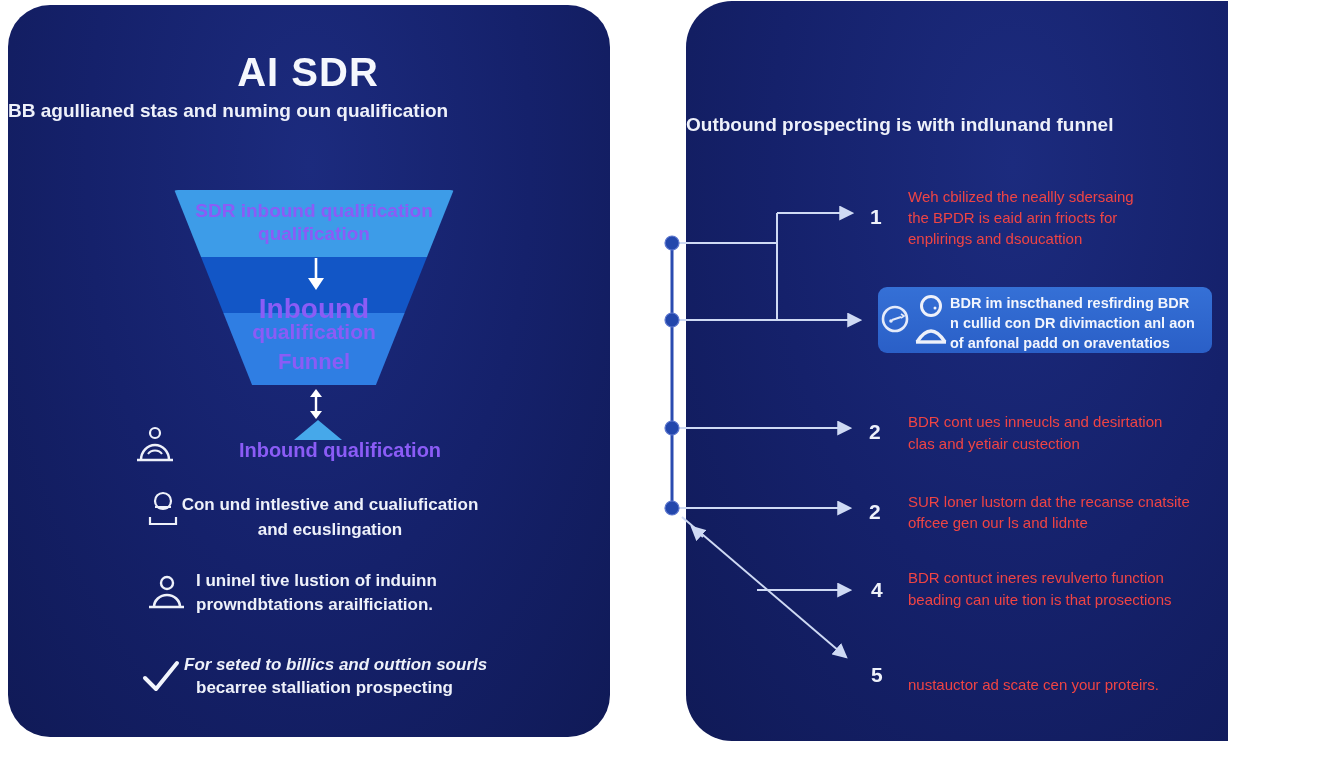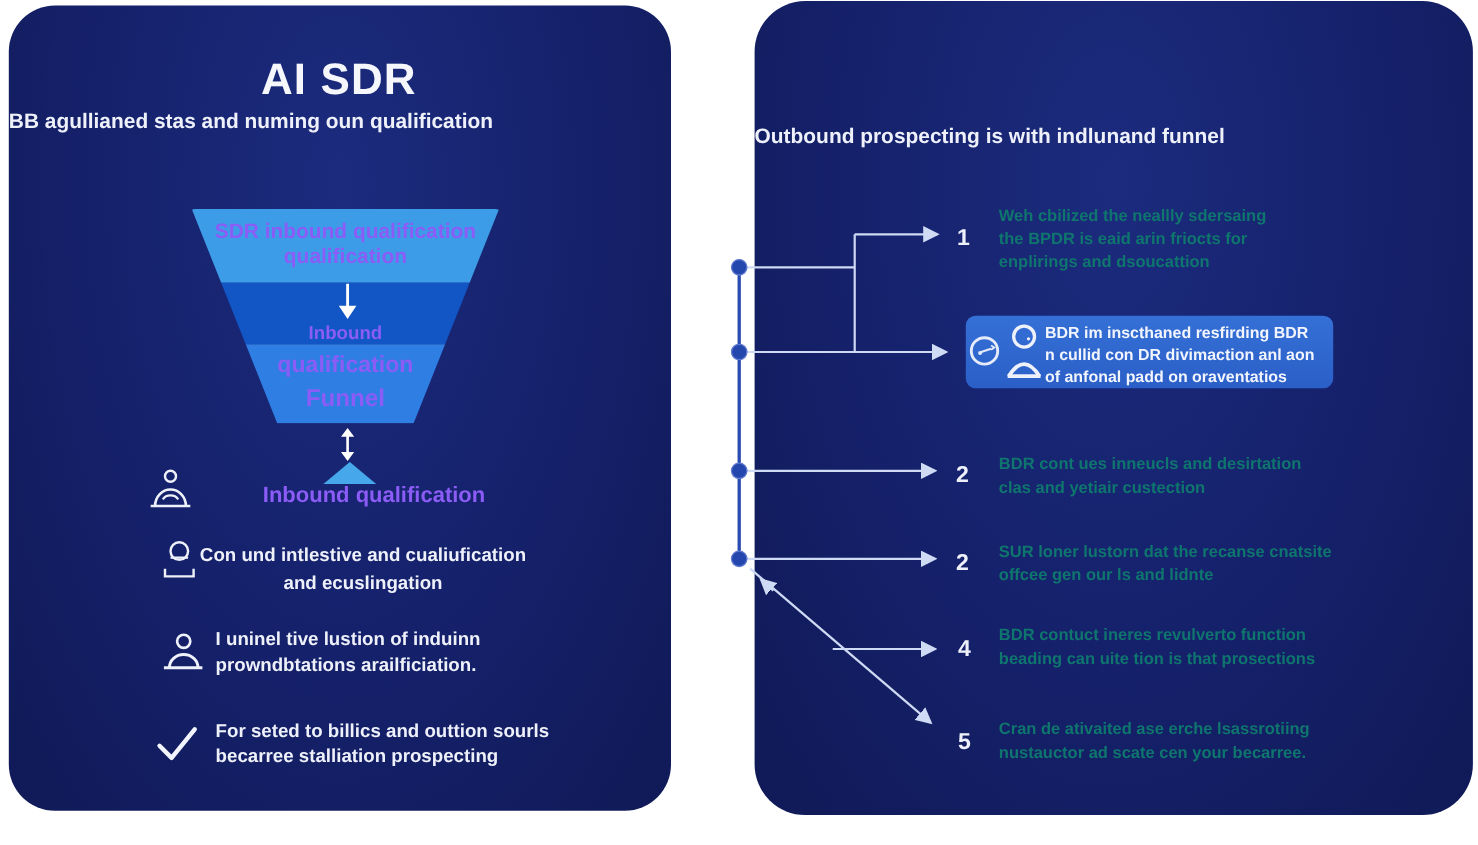--- a/index.html
+++ b/index.html
@@ -1,27 +1,27 @@
 <!DOCTYPE html>
 <html><head>
 <meta charset="utf-8">
 <style>
   html,body{margin:0;padding:0;background:#ffffff;}
-  #stage{position:relative;width:1344px;height:768px;background:#ffffff;overflow:hidden;
+  #stage{position:relative;width:1228px;height:768px;background:#ffffff;overflow:hidden;
          font-family:"Liberation Sans", sans-serif;}
   .panel{position:absolute;background:radial-gradient(ellipse at 50% 22%, #1c2b7e 0%, #15216b 52%, #101a57 100%);}
   #left-panel{left:8px;top:5px;width:602px;height:732px;border-radius:42px;}
   #right-panel{left:686px;top:1px;width:653px;height:740px;border-radius:46px;}
   .abs{position:absolute;}
   .title{color:#f5f7fd;font-weight:800;font-size:40px;letter-spacing:1px;text-align:center;}
   .subtitle{color:#eef1fa;font-weight:700;font-size:19px;text-align:left;}
   .ftext{color:#8b5cf6;font-weight:800;text-align:center;white-space:nowrap;}
   .item-line{color:#eef1fa;font-weight:600;font-size:17px;white-space:nowrap;}
   .step-num{color:#eef1fa;font-weight:700;font-size:21px;}
-  .step-line{color:#0f766e;font-weight:700;font-size:15px;white-space:nowrap;line-height:21px;}
+  .step-line{color:#ef4444;font-weight:400;font-size:15px;white-space:nowrap;line-height:21px;}
   .box-line{color:#f2f5fd;font-weight:700;font-size:14.5px;white-space:nowrap;line-height:20px;}
   #highlight-box{left:878px;top:287px;width:334px;height:66px;border-radius:9px;
                  background:linear-gradient(180deg,#3570d6 0%, #2a5fc7 100%);}
   #funnel{left:170px;top:190px;width:288px;height:195px;
           clip-path:polygon(1.5% 0%,98.5% 0%,71.5% 100%,28.5% 100%);}
   .fsec{position:absolute;left:0;width:100%;}
   svg{display:block;}
 </style>
 </head>
 <body>
@@ -37,21 +37,21 @@
     <div class="fsec" style="top:0;height:67px;background:#3d9ce8;border-radius:8px 8px 0 0;"></div>
     <div class="fsec" style="top:67px;height:56px;background:#1256c6;"></div>
     <div class="fsec" style="top:123px;height:72px;background:#2f7ee3;"></div>
   </div>
   <div class="abs ftext" style="left:168px;top:200px;width:292px;font-size:19px;">SDR inbound qualification</div>
   <div class="abs ftext" style="left:168px;top:223px;width:292px;font-size:19px;">qualification</div>
   <svg class="abs" style="left:304px;top:256px;" width="24" height="36">
     <line x1="12" y1="2" x2="12" y2="26" stroke="#ffffff" stroke-width="2.6"></line>
     <path d="M4,22 L12,34 L20,22 z" fill="#ffffff"></path>
   </svg>
-  <div class="abs ftext" style="left:168px;top:293px;width:292px;font-size:17px;">Inbound</div>
+  <div class="abs ftext" style="left:168px;top:293px;width:292px;font-size:28px;">Inbound</div>
   <div class="abs ftext" style="left:168px;top:320px;width:292px;font-size:21px;">qualification</div>
   <div class="abs ftext" style="left:168px;top:349px;width:292px;font-size:22px;">Funnel</div>
 
   <svg class="abs" style="left:304px;top:388px;" width="24" height="32">
     <line x1="12" y1="7" x2="12" y2="25" stroke="#ffffff" stroke-width="2.4"></line>
     <path d="M6,9 L12,1 L18,9 z" fill="#ffffff"></path>
     <path d="M6,23 L12,31 L18,23 z" fill="#ffffff"></path>
   </svg>
   <svg class="abs" style="left:292px;top:418px;" width="52" height="24">
     <path d="M26,2 L50,22 L2,22 z" fill="#46a8ea"></path>
@@ -77,21 +77,21 @@
     <circle cx="21" cy="9" r="6" fill="none" stroke="#eef1fa" stroke-width="2.4"></circle>
     <path d="M8,33 a13,12 0 0 1 26,0" fill="none" stroke="#eef1fa" stroke-width="2.6"></path>
     <line x1="3" y1="33" x2="39" y2="33" stroke="#eef1fa" stroke-width="2.6"></line>
   </svg>
   <div class="abs item-line" style="left:196px;top:571px;">I uninel tive lustion of induinn</div>
   <div class="abs item-line" style="left:196px;top:595px;">prowndbtations arailficiation.</div>
 
   <svg class="abs" style="left:140px;top:656px;" width="42" height="40">
     <path d="M5,22 L16,33 L37,7" fill="none" stroke="#f2f5fd" stroke-width="4" stroke-linecap="round" stroke-linejoin="round"></path>
   </svg>
-  <div class="abs item-line" style="left:196px;top:655px;">For seted to billics and outtion sourls</div>
+  <div class="abs item-line" style="left:184px;top:655px;font-style:italic;">For seted to billics and outtion sourls</div>
   <div class="abs item-line" style="left:196px;top:678px;">becarree stalliation prospecting</div>
 
   <div id="right-panel" class="panel"></div>
 
   <div class="abs subtitle" style="left:686px;top:102px;width:653px;margin-top:12px;">Outbound prospecting is with indlunand funnel</div>
 
   <svg class="abs" style="left:0;top:0;pointer-events:none;" width="1344" height="768">
     <defs>
       <marker id="arr" viewBox="0 0 10 10" refX="8.5" refY="5" markerWidth="7.5" markerHeight="7.5" orient="auto">
         <path d="M0,0 L10,5 L0,10 z" fill="#cfdaf4"></path>
@@ -141,16 +141,15 @@
 
   <div class="abs step-num" style="left:869px;top:500px;">2</div>
   <div class="abs step-line" style="left:908px;top:491px;text-align:center;">SUR loner lustorn dat the recanse cnatsite</div>
   <div class="abs step-line" style="left:908px;top:512px;">offcee gen our ls and lidnte</div>
 
   <div class="abs step-num" style="left:871px;top:578px;">4</div>
   <div class="abs step-line" style="left:908px;top:567px;">BDR contuct ineres revulverto function</div>
   <div class="abs step-line" style="left:908px;top:589px;">beading can uite tion is that prosections</div>
 
   <div class="abs step-num" style="left:871px;top:663px;">5</div>
-  <div class="abs step-line" style="left:908px;top:652px;">Cran de ativaited ase erche lsassrotiing</div>
-  <div class="abs step-line" style="left:908px;top:674px;">nustauctor ad scate cen your becarree.</div>
+  <div class="abs step-line" style="left:908px;top:674px;">nustauctor ad scate cen your proteirs.</div>
 
 </div>
 
 </body></html>

